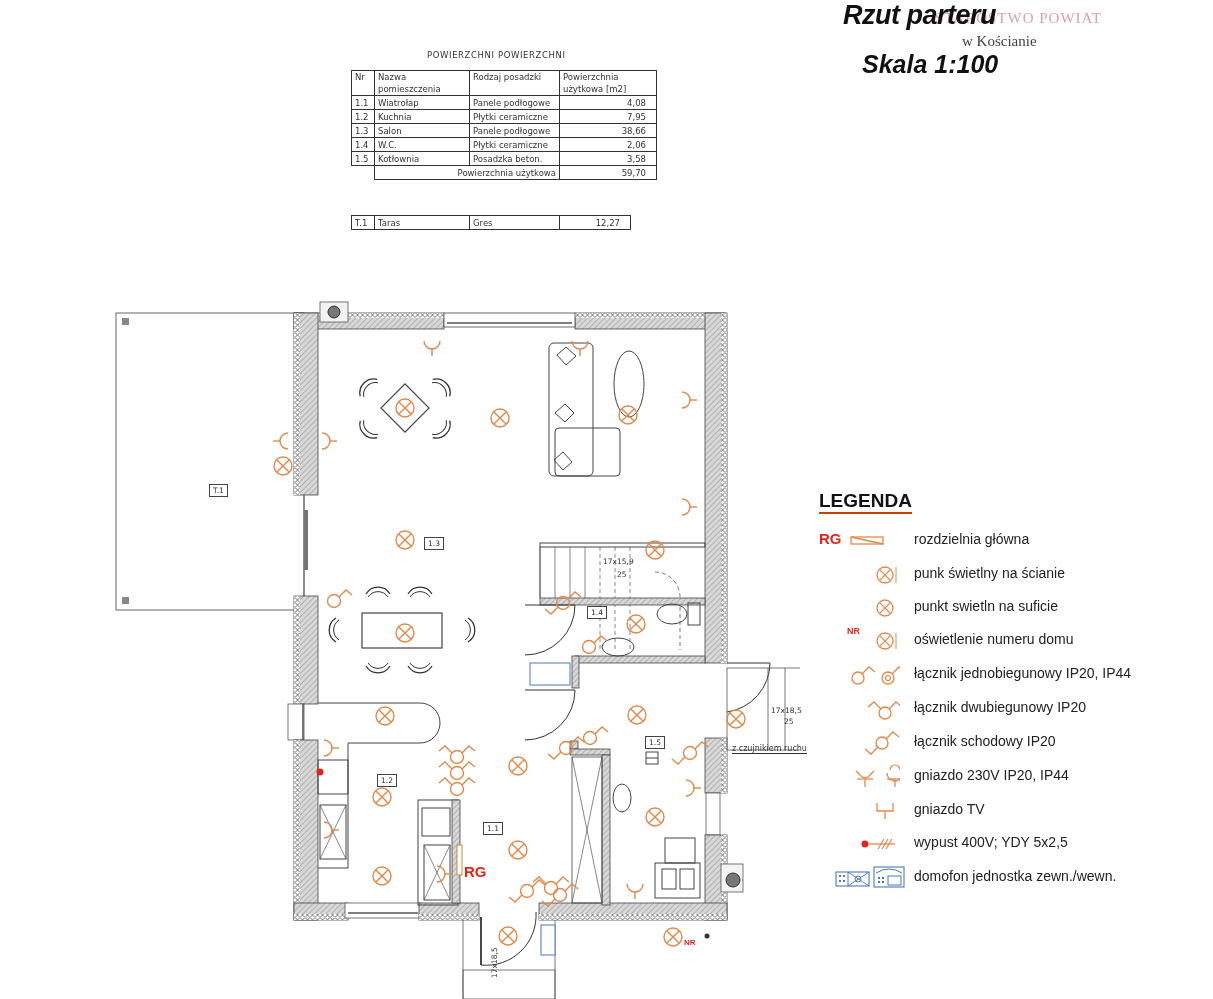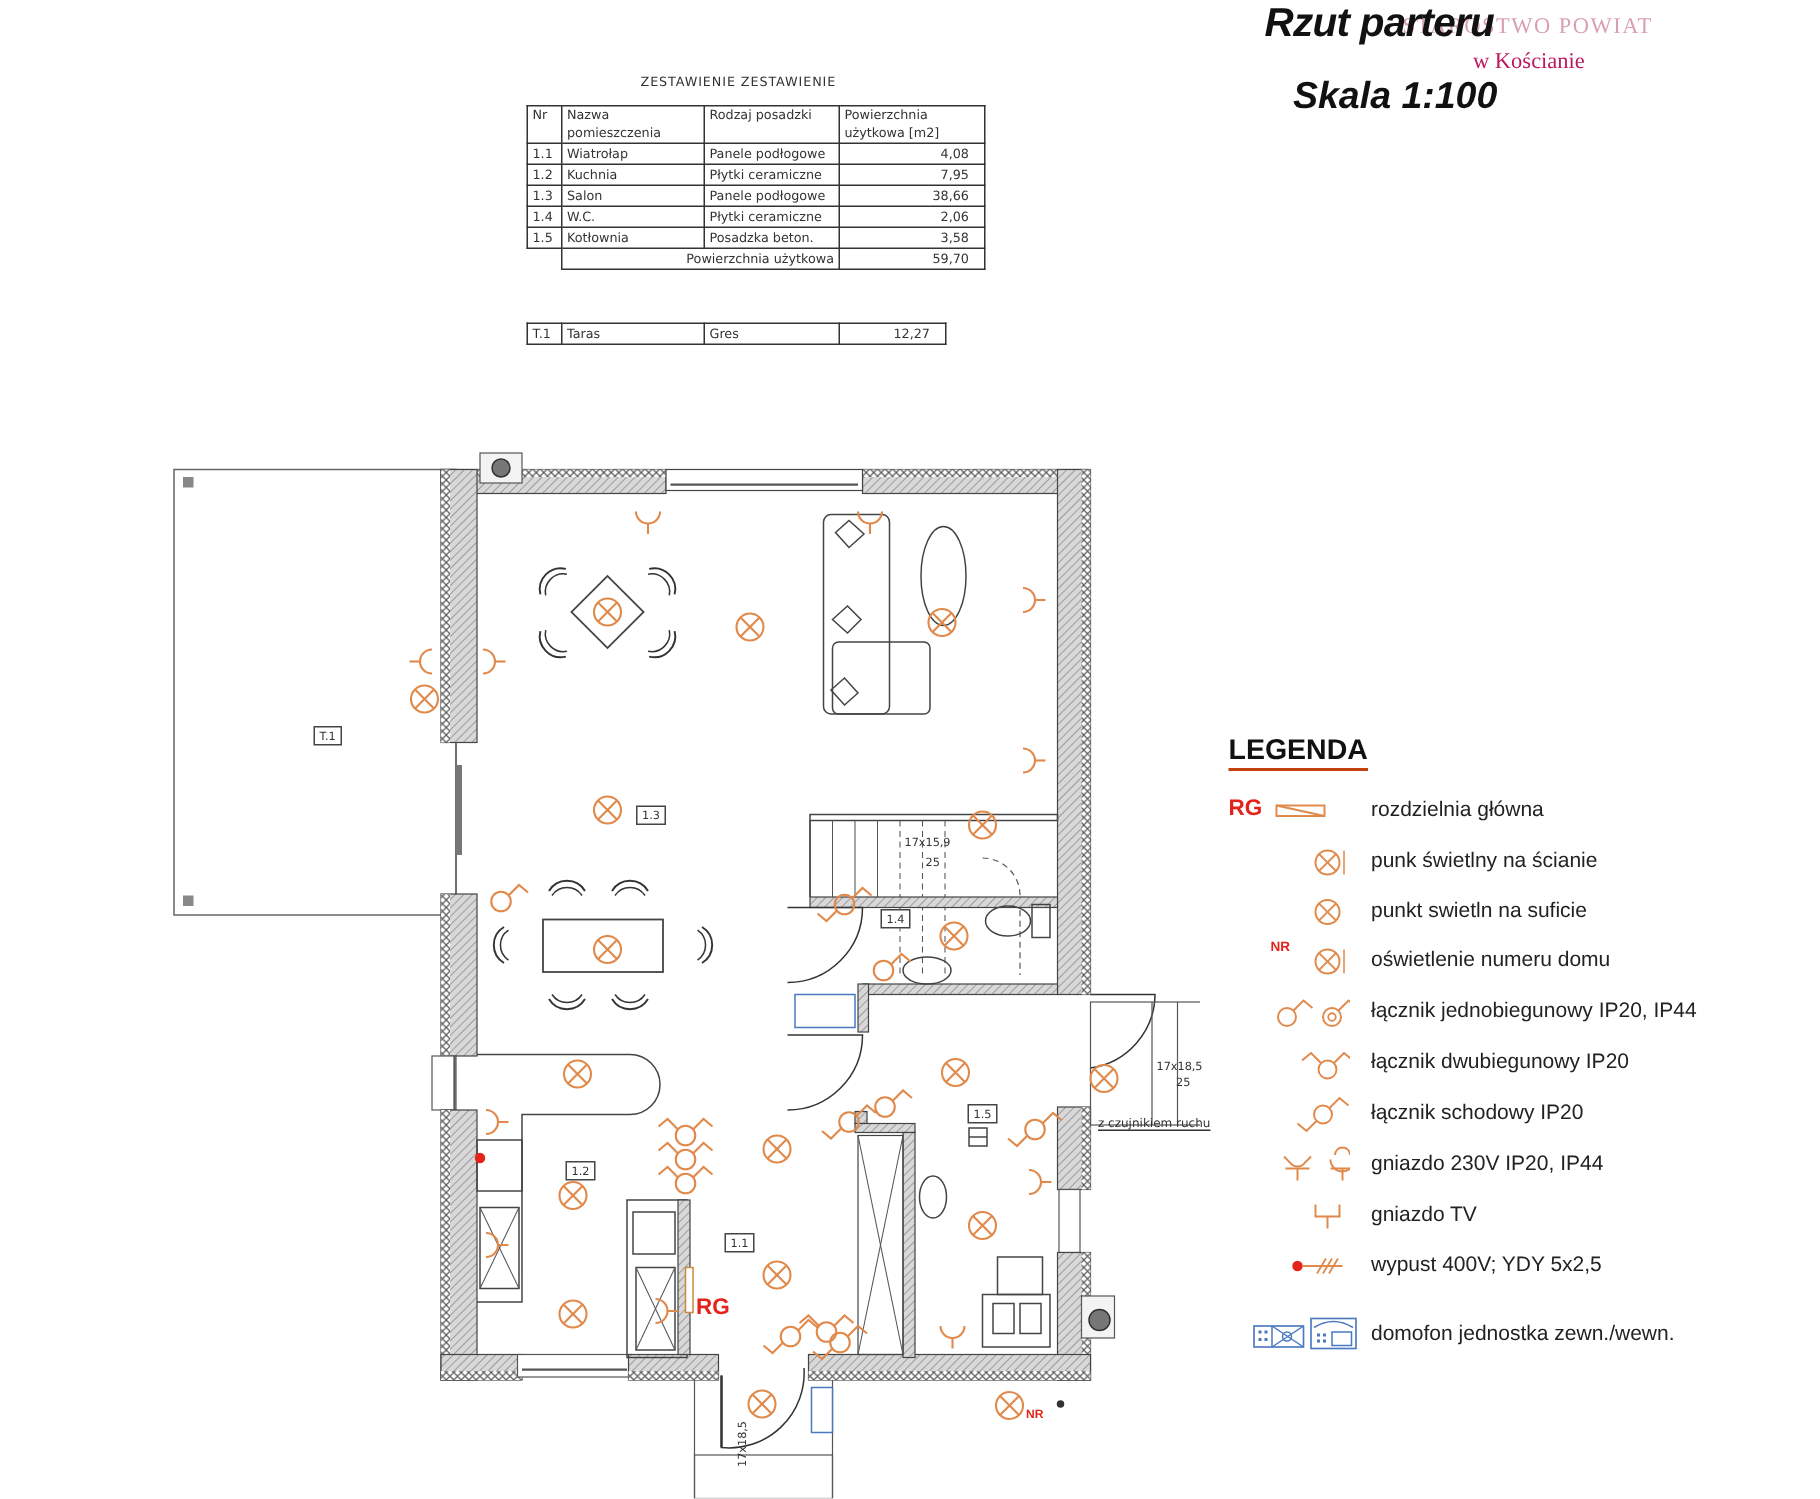--- a/index.html
+++ b/index.html
@@ -3,21 +3,21 @@
 <meta charset="utf-8">
 <style>
   html, body { margin: 0; padding: 0; background: #ffffff; }
   body { width: 1213px; height: 999px; position: relative; overflow: hidden; font-family: "Liberation Sans", sans-serif; color: #111; }
   .abs { position: absolute; }
 
   
   .title { left: 843px; top: 0px; font-size: 27px; font-weight: bold; font-style: italic; letter-spacing: -0.5px; color: #111; }
   .scale { left: 862px; top: 50px; font-size: 25px; font-weight: bold; font-style: italic; color: #111; }
   .stamp1 { left: 935px; top: 10px; font-size: 15px; font-family: "Liberation Serif", serif; color: #d9a0b0; letter-spacing: 1px; }
-  .stamp2 { left: 962px; top: 33px; font-size: 15px; font-family: "Liberation Serif", serif; color: #be185d; margin-left: 20px; }
+  .stamp2 { left: 962px; top: 33px; font-size: 15px; font-family: "Liberation Serif", serif; color: #404040; }
 
   
   .tbl-title { left: 427px; top: 50px; font-size: 8.5px; letter-spacing: 0.6px; font-family: "DejaVu Sans", sans-serif; color: #333; }
   table.area { position: absolute; border-collapse: collapse; font-family: "DejaVu Sans", sans-serif; font-size: 8.5px; color: #333; }
   table.area td { border: 1px solid #333; padding: 0 3px; height: 13px; line-height: 12px; white-space: nowrap; }
   table.area td.num { text-align: right; padding-right: 10px; }
   table.area td.noborder { border: none; }
   #tbl-main { left: 351px; top: 70px; }
   #tbl-main td:nth-child(1) { width: 16px; }
   #tbl-main td:nth-child(2) { width: 88px; }
@@ -44,21 +44,21 @@
   .nr-plan { position: absolute; color: #e3241b; font-weight: bold; font-size: 8px; }
 </style>
 </head>
 <body>
 
 <div class="abs stamp1">STAROSTWO POWIAT</div>
 <div class="abs stamp2">w Kościanie</div>
 <div class="abs title">Rzut parteru</div>
 <div class="abs scale">Skala 1:100</div>
 
-<div class="abs tbl-title">ZESTAWIENIE ZESTAWIENIE</div>
+<div class="abs tbl-title">POWIERZCHNI POWIERZCHNI</div>
 <table class="area" id="tbl-main">
   <tbody>
       <tr>
     <td style="vertical-align:top">Nr</td>
     <td><span>Nazwa</span><br><span>pomieszczenia</span></td>
     <td style="vertical-align:top">Rodzaj posadzki</td>
     <td><span>Powierzchnia</span><br><span>użytkowa [m2]</span></td>
   </tr>
   <tr>
     <td>1.1</td>
@@ -462,21 +462,21 @@
         <circle cx="55" cy="0" r="3.5" fill="#e3241b"></circle>
         <line x1="58" y1="0" x2="85" y2="0" stroke="#e0894a" stroke-width="1.3"></line>
         <line x1="68" y1="5" x2="74" y2="-5" stroke="#e0894a" stroke-width="1.2"></line>
         <line x1="72" y1="5" x2="78" y2="-5" stroke="#e0894a" stroke-width="1.2"></line>
         <line x1="76" y1="5" x2="82" y2="-5" stroke="#e0894a" stroke-width="1.2"></line>
       </g>
   </svg>
   <div class="legend-label">wypust 400V; YDY 5x2,5</div>
 </div>
 
-<div class="legend-row" style="top:864px;margin-top:12px;">
+<div class="legend-row" style="top:864px;">
   <svg class="legend-sym" style="left:16px;width:90px">
     <rect x="10" y="8" width="33" height="14" fill="#fff" stroke="#4a79c0" stroke-width="1.1"></rect>
     <line x1="22" y1="8" x2="22" y2="22" stroke="#4a79c0"></line>
     <line x1="22" y1="8" x2="43" y2="22" stroke="#4a79c0"></line>
     <line x1="22" y1="22" x2="43" y2="8" stroke="#4a79c0"></line>
     <circle cx="32" cy="15" r="3" fill="none" stroke="#4a79c0"></circle>
     <g fill="#4a79c0">
         <rect x="13" y="11" width="2" height="2"></rect>
         <rect x="17" y="11" width="2" height="2"></rect>
         <rect x="13" y="16" width="2" height="2"></rect>

